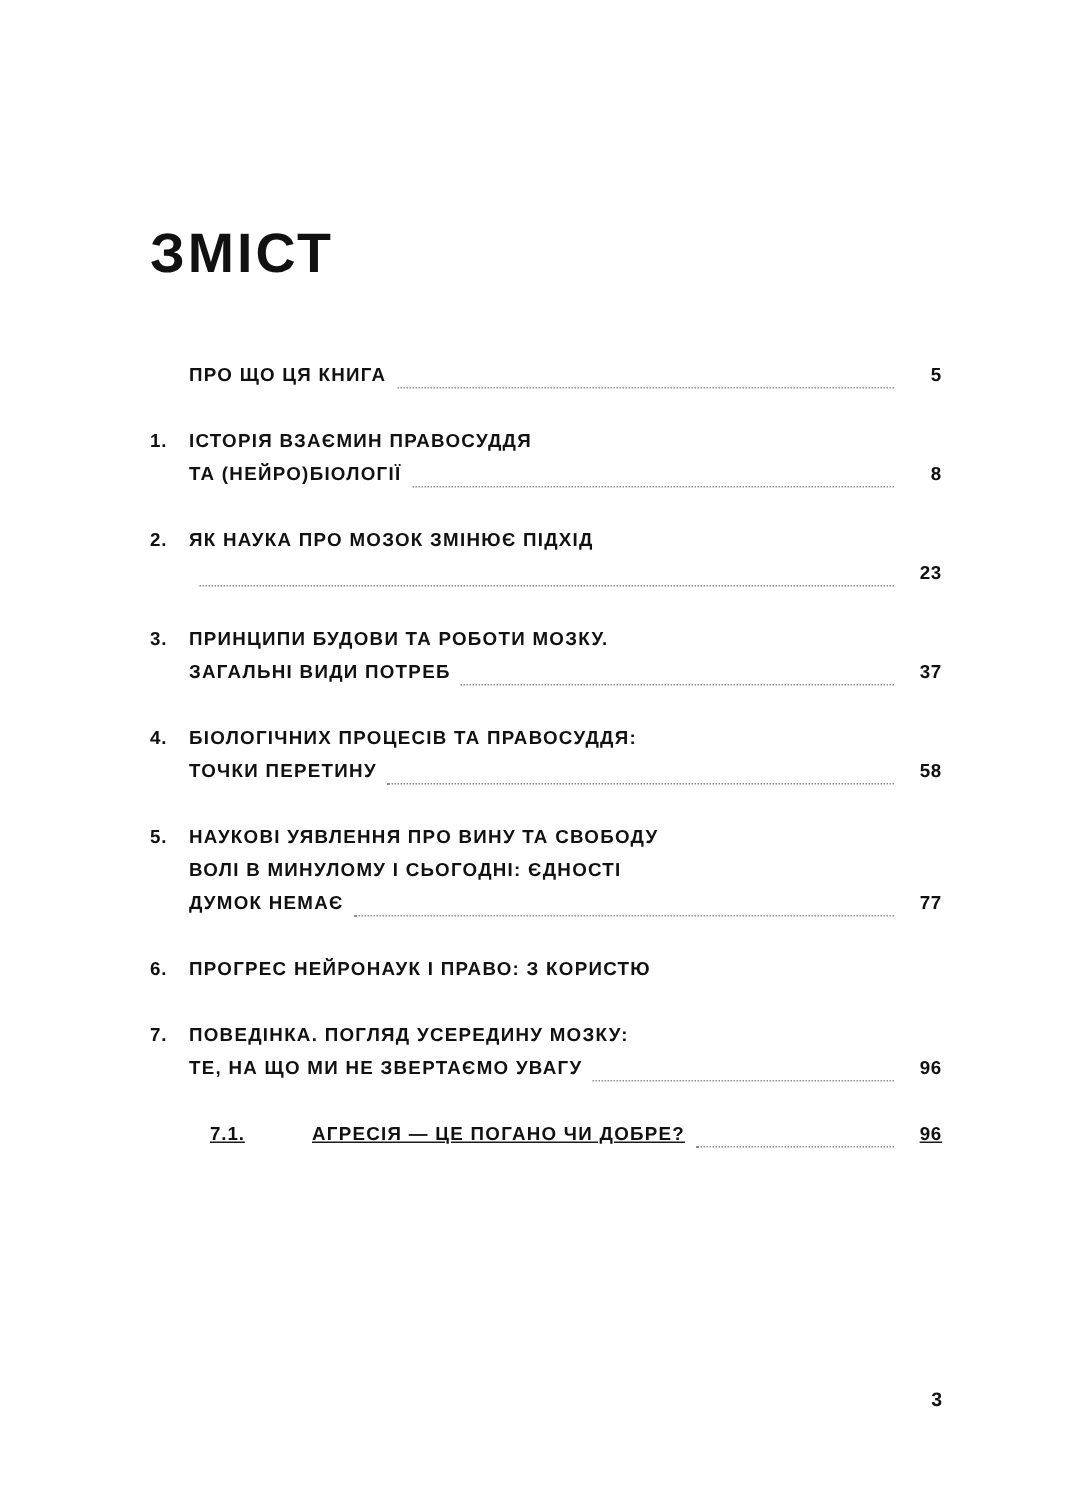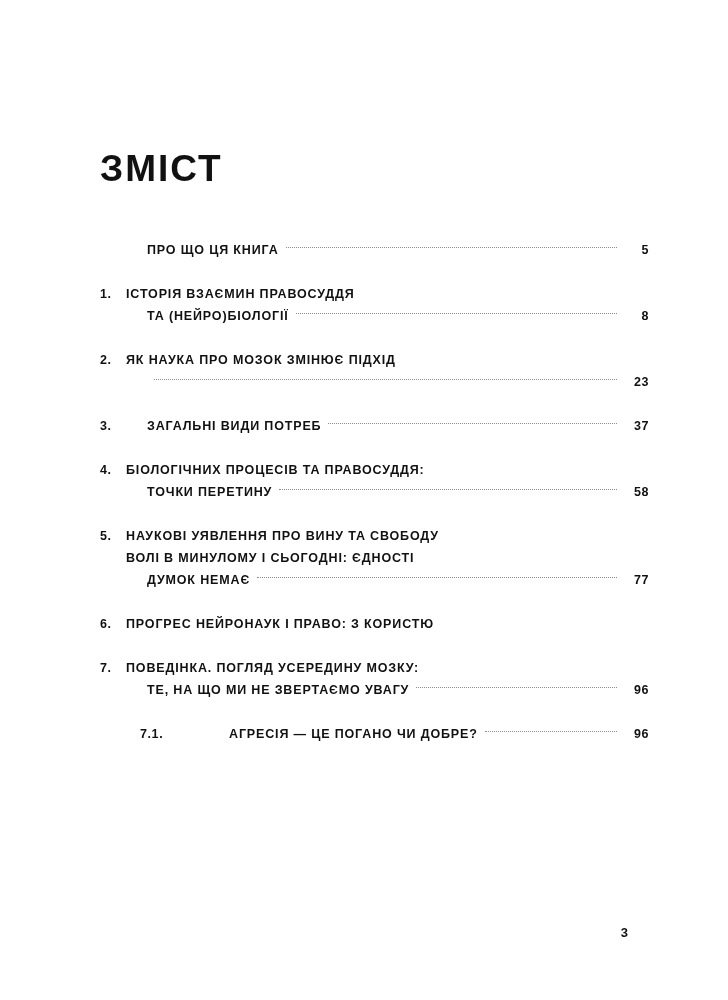--- a/index.html
+++ b/index.html
@@ -35,20 +35,21 @@
   .toc-list {
     display: block;
   }
   .entry {
     display: flex;
     align-items: flex-start;
     margin-bottom: 22px;
   }
   .entry.sub {
     margin-left: 40px;
+    text-decoration: underline;
   }
   .num {
     width: 26px;
     flex: 0 0 26px;
     font-size: 12.5px;
     font-weight: bold;
     letter-spacing: 0.6px;
     line-height: 22px;
     color: #111;
   }
@@ -63,23 +64,22 @@
   .lines {
     font-size: 12.5px;
     font-weight: bold;
     letter-spacing: 0.85px;
     line-height: 22px;
     color: #111;
     text-transform: uppercase;
   }
   .lastline {
     display: flex;
-    align-items: flex-start;
+    align-items: flex-end;
     width: 100%;
-    margin-left: 21px;
   }
   .lastline .txt {
     white-space: nowrap;
   }
   .dots {
     flex: 1 1 auto;
     margin: 0 6px 0 7px;
     position: relative;
     top: -2px;
     border-bottom: 1.5px dotted #8d8d8d;
@@ -139,20 +139,21 @@
           <div class="lines">ЯК НАУКА ПРО МОЗОК ЗМІНЮЄ ПІДХІД</div>
           <div class="lines lastline">
             <span class="dots"></span>
             <span class="pageno">23</span>
           </div>
         </div>
       </div>
       <div class="entry">
         <div class="num">3.</div>
         <div class="entry-body">
+          <div class="lines">ПРИНЦИПИ БУДОВИ ТА РОБОТИ МОЗКУ.</div>
           <div class="lines lastline">
             <span class="txt">ЗАГАЛЬНІ ВИДИ ПОТРЕБ</span>
             <span class="dots"></span>
             <span class="pageno">37</span>
           </div>
         </div>
       </div>
       <div class="entry">
         <div class="num">4.</div>
         <div class="entry-body">

